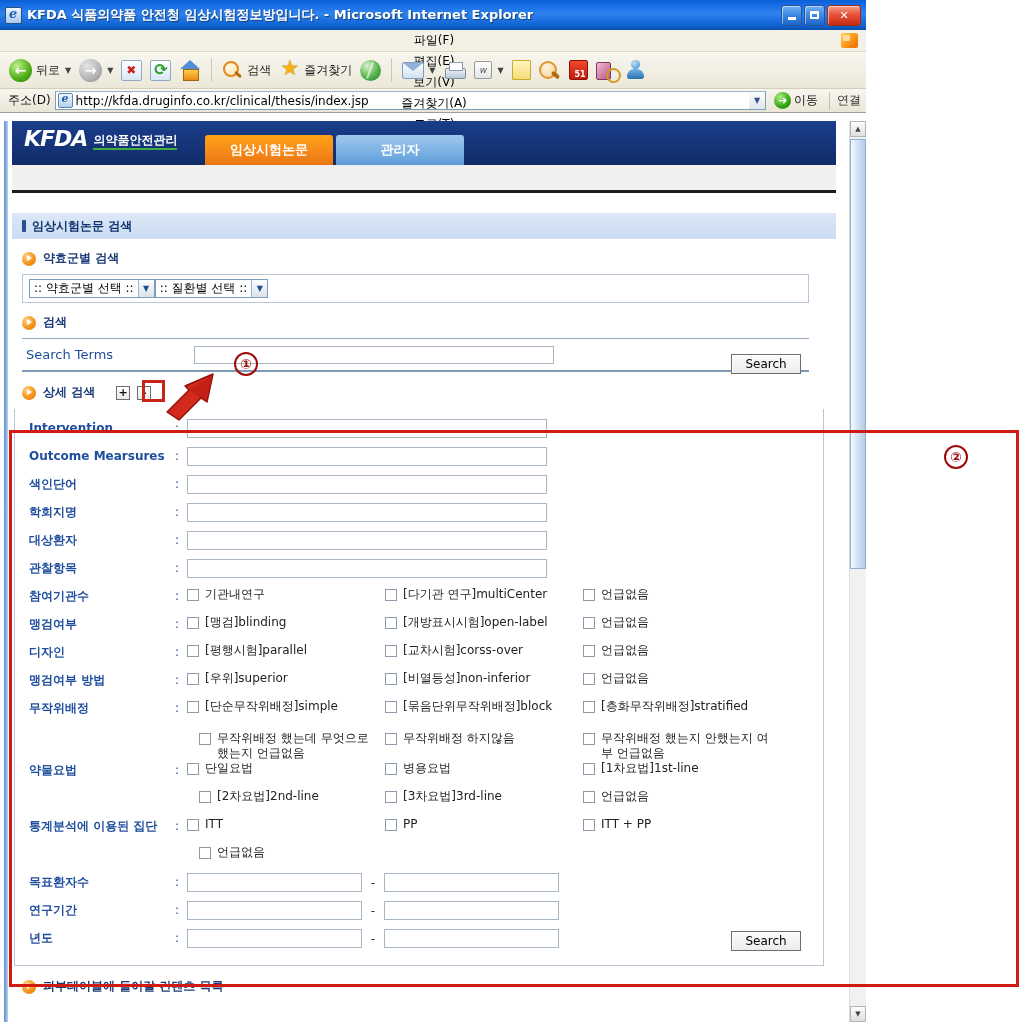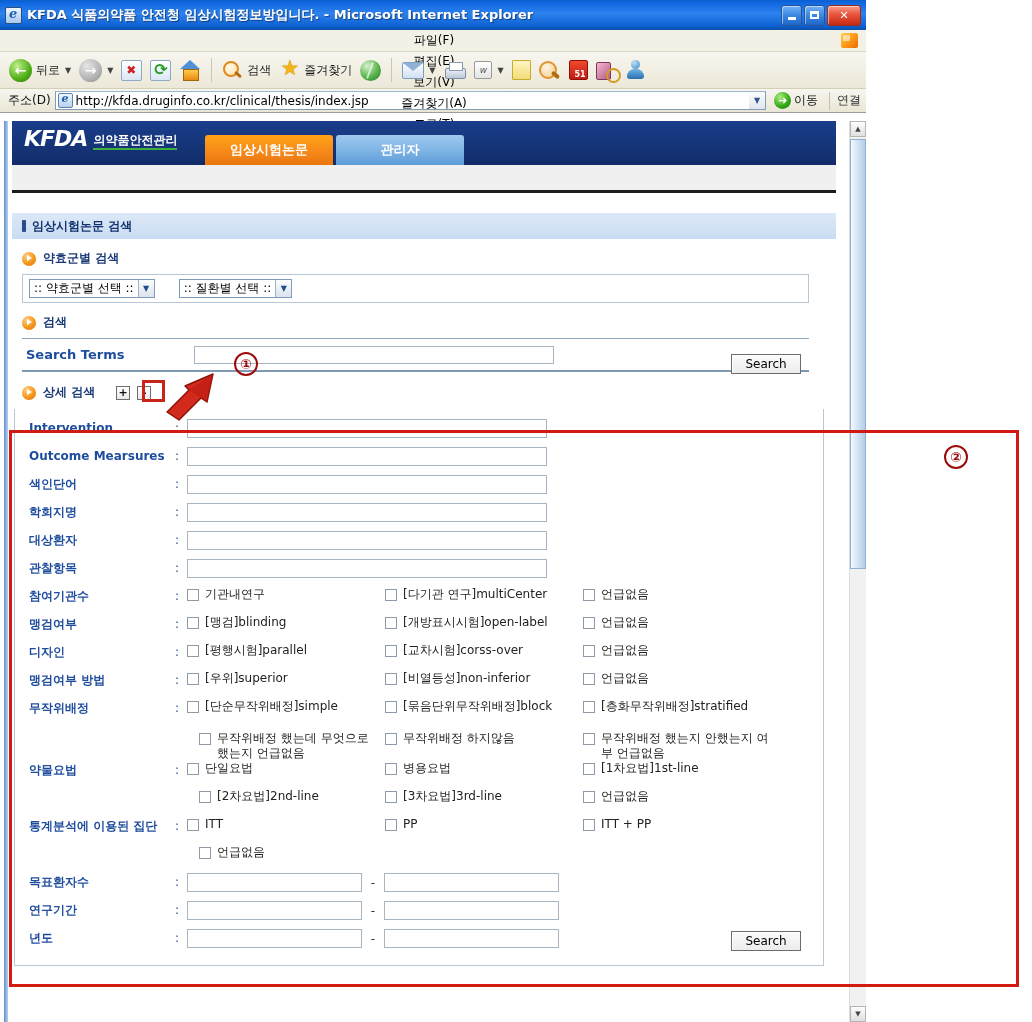--- a/index.html
+++ b/index.html
@@ -336,21 +336,21 @@
     content: ""; position: absolute; left: 5px; top: 3.5px;
     border-left: 5px solid #ffffff;
     border-top: 3.5px solid transparent; border-bottom: 3.5px solid transparent;
   }
   .heading-text { font-size: 12px; font-weight: bold; color: #1b3a78; }
 
   
   #select-box {
     margin: 0 40px 0 22px; height: 29px;
     border: 1px solid #b9c6d6;
-    display: flex; align-items: center; padding-left: 6px; gap: 24px;
+    display: flex; align-items: center; padding-left: 6px; gap: 0;
     background: #ffffff;
   }
   .ie-select {
     height: 19px; border: 1px solid #7f9db9;
     background: #ffffff; display: flex; align-items: center;
     padding-left: 4px; font-size: 12px; color: #000;
   }
   .ie-select .sel-caret {
     width: 16px; height: 17px; margin-left: 4px;
     background: linear-gradient(to bottom,#fdfdfd,#dbe3ec);
@@ -360,21 +360,21 @@
   }
 
   
   #search-terms-box {
     margin: 0 40px 0 22px; height: 34px;
     border-top: 1px solid #8fa8bf; border-bottom: 2px solid #7e9ab4;
     display: flex; align-items: center; padding: 0 8px 0 4px;
     background: #ffffff;
   }
   #search-terms-label {
-    width: 168px; font-size: 13px; font-weight: bold; color: #1f4d9e; flex: none;
+    width: 168px; font-size: 13px; font-weight: normal; color: #1f4d9e; flex: none;
   }
   #search-terms-input {
     width: 360px; height: 18px; border: 1px solid #a8b6c4;
     background: #ffffff; flex: none;
   }
   #search-terms-btn-wrap { margin-left: auto; }
   .ie-button {
     height: 20px; min-width: 70px; padding: 0 10px;
     background: linear-gradient(to bottom,#fbfbfb,#ececec);
     border: 1px solid #6d6d6d;
@@ -906,20 +906,24 @@
               <input class="txtinput small" type="text" value="" style="">
             </div>
           </div>
 
           <div id="adv-search-btn-wrap">
             <div class="ie-button">Search</div>
           </div>
         </div>
       </div>
 
+      <div id="footer-heading">
+        <span class="bullet-orange"></span>
+        <span id="footer-text">피부테이블에 들어갈 컨텐츠 목록</span>
+      </div>
     </div>
   </div>
 
   <div id="annot-layer">
     <div id="red-box"></div>
 
     <svg id="red-arrow" viewBox="0 0 76 56">
       <polygon points="4,44 26,22 22,18 50,6 44,34 38,30 16,52" fill="#d22b1e" stroke="#8e0f08" stroke-width="1.4" stroke-linejoin="round"></polygon>
       <polygon points="26,22 50,6 44,34" fill="#b8180f" opacity="0.55"></polygon>
     </svg>

